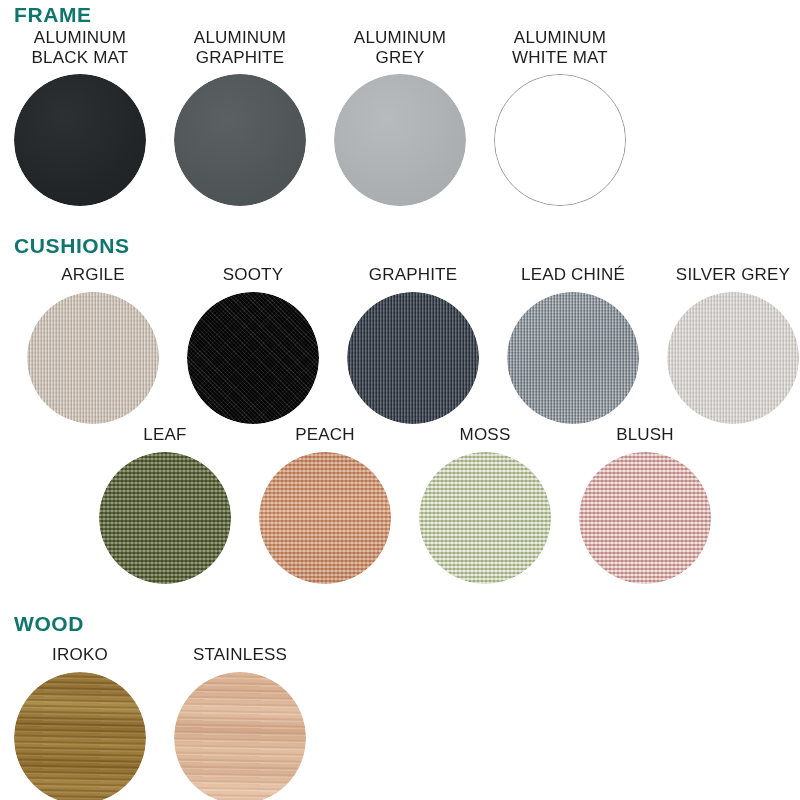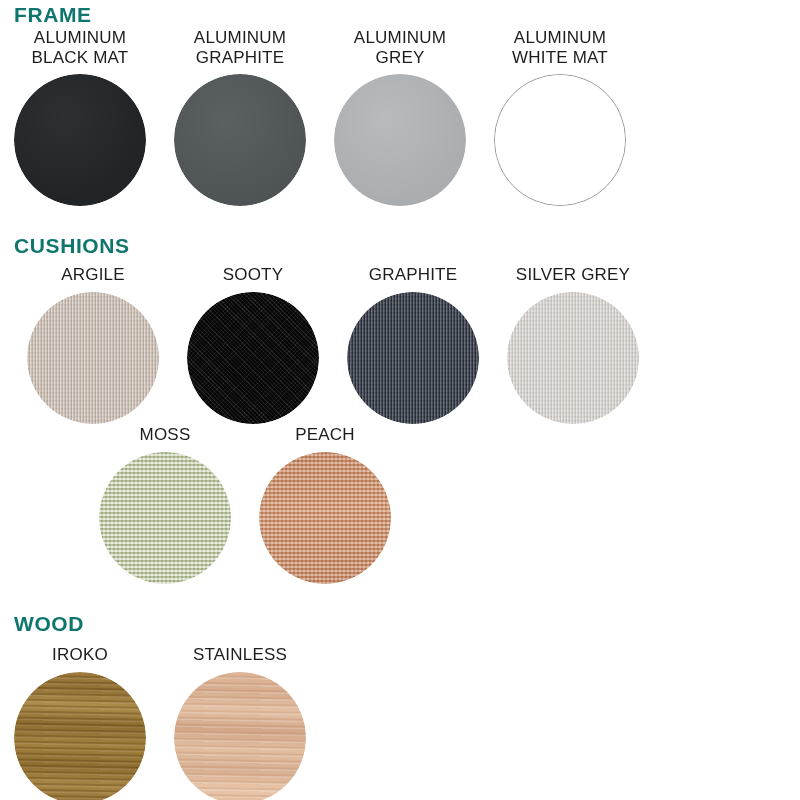--- a/index.html
+++ b/index.html
@@ -295,42 +295,66 @@
       </div>
       <div class="swatch">
         <div class="swatch-label">GRAPHITE</div>
         <div class="disc-wrap">
           <div class="disc">
             <div class="tex tex-ardoise"></div>
           </div>
         </div>
       </div>
       <div class="swatch">
+        <div class="swatch-label">LEAD CHINÉ</div>
+        <div class="disc-wrap">
+          <div class="disc">
+            <div class="tex tex-lead-chine"></div>
+          </div>
+        </div>
+      </div>
+      <div class="swatch">
         <div class="swatch-label">SILVER GREY</div>
         <div class="disc-wrap">
           <div class="disc">
             <div class="tex tex-silver-grey"></div>
           </div>
         </div>
       </div>
     </div>
     <div class="row" style="top: 425px; padding-left: 85px;">
       <div class="swatch">
+        <div class="swatch-label">LEAF</div>
+        <div class="disc-wrap">
+          <div class="disc">
+            <div class="tex tex-leaf"></div>
+          </div>
+        </div>
+      </div>
+      <div class="swatch">
+        <div class="swatch-label">PEACH</div>
+        <div class="disc-wrap">
+          <div class="disc">
+            <div class="tex tex-peach"></div>
+          </div>
+        </div>
+      </div>
+      <div class="swatch">
         <div class="swatch-label">MOSS</div>
         <div class="disc-wrap">
           <div class="disc">
             <div class="tex tex-moss"></div>
           </div>
         </div>
       </div>
       <div class="swatch">
-        <div class="swatch-label">PEACH</div>
-        <div class="disc-wrap">
-          <div class="disc">
-            <div class="tex tex-peach"></div>
+        <div class="swatch-label">BLUSH</div>
+        <div class="disc-wrap">
+          <div class="disc">
+            <div class="tex tex-blush"></div>
           </div>
         </div>
       </div>
     </div>
     <div class="section-title" style="top: 613px;">WOOD</div>
     <div class="row" style="top: 645px; padding-left: 0px;">
       <div class="swatch">
         <div class="swatch-label">IROKO</div>
         <div class="disc-wrap">
           <div class="disc">

